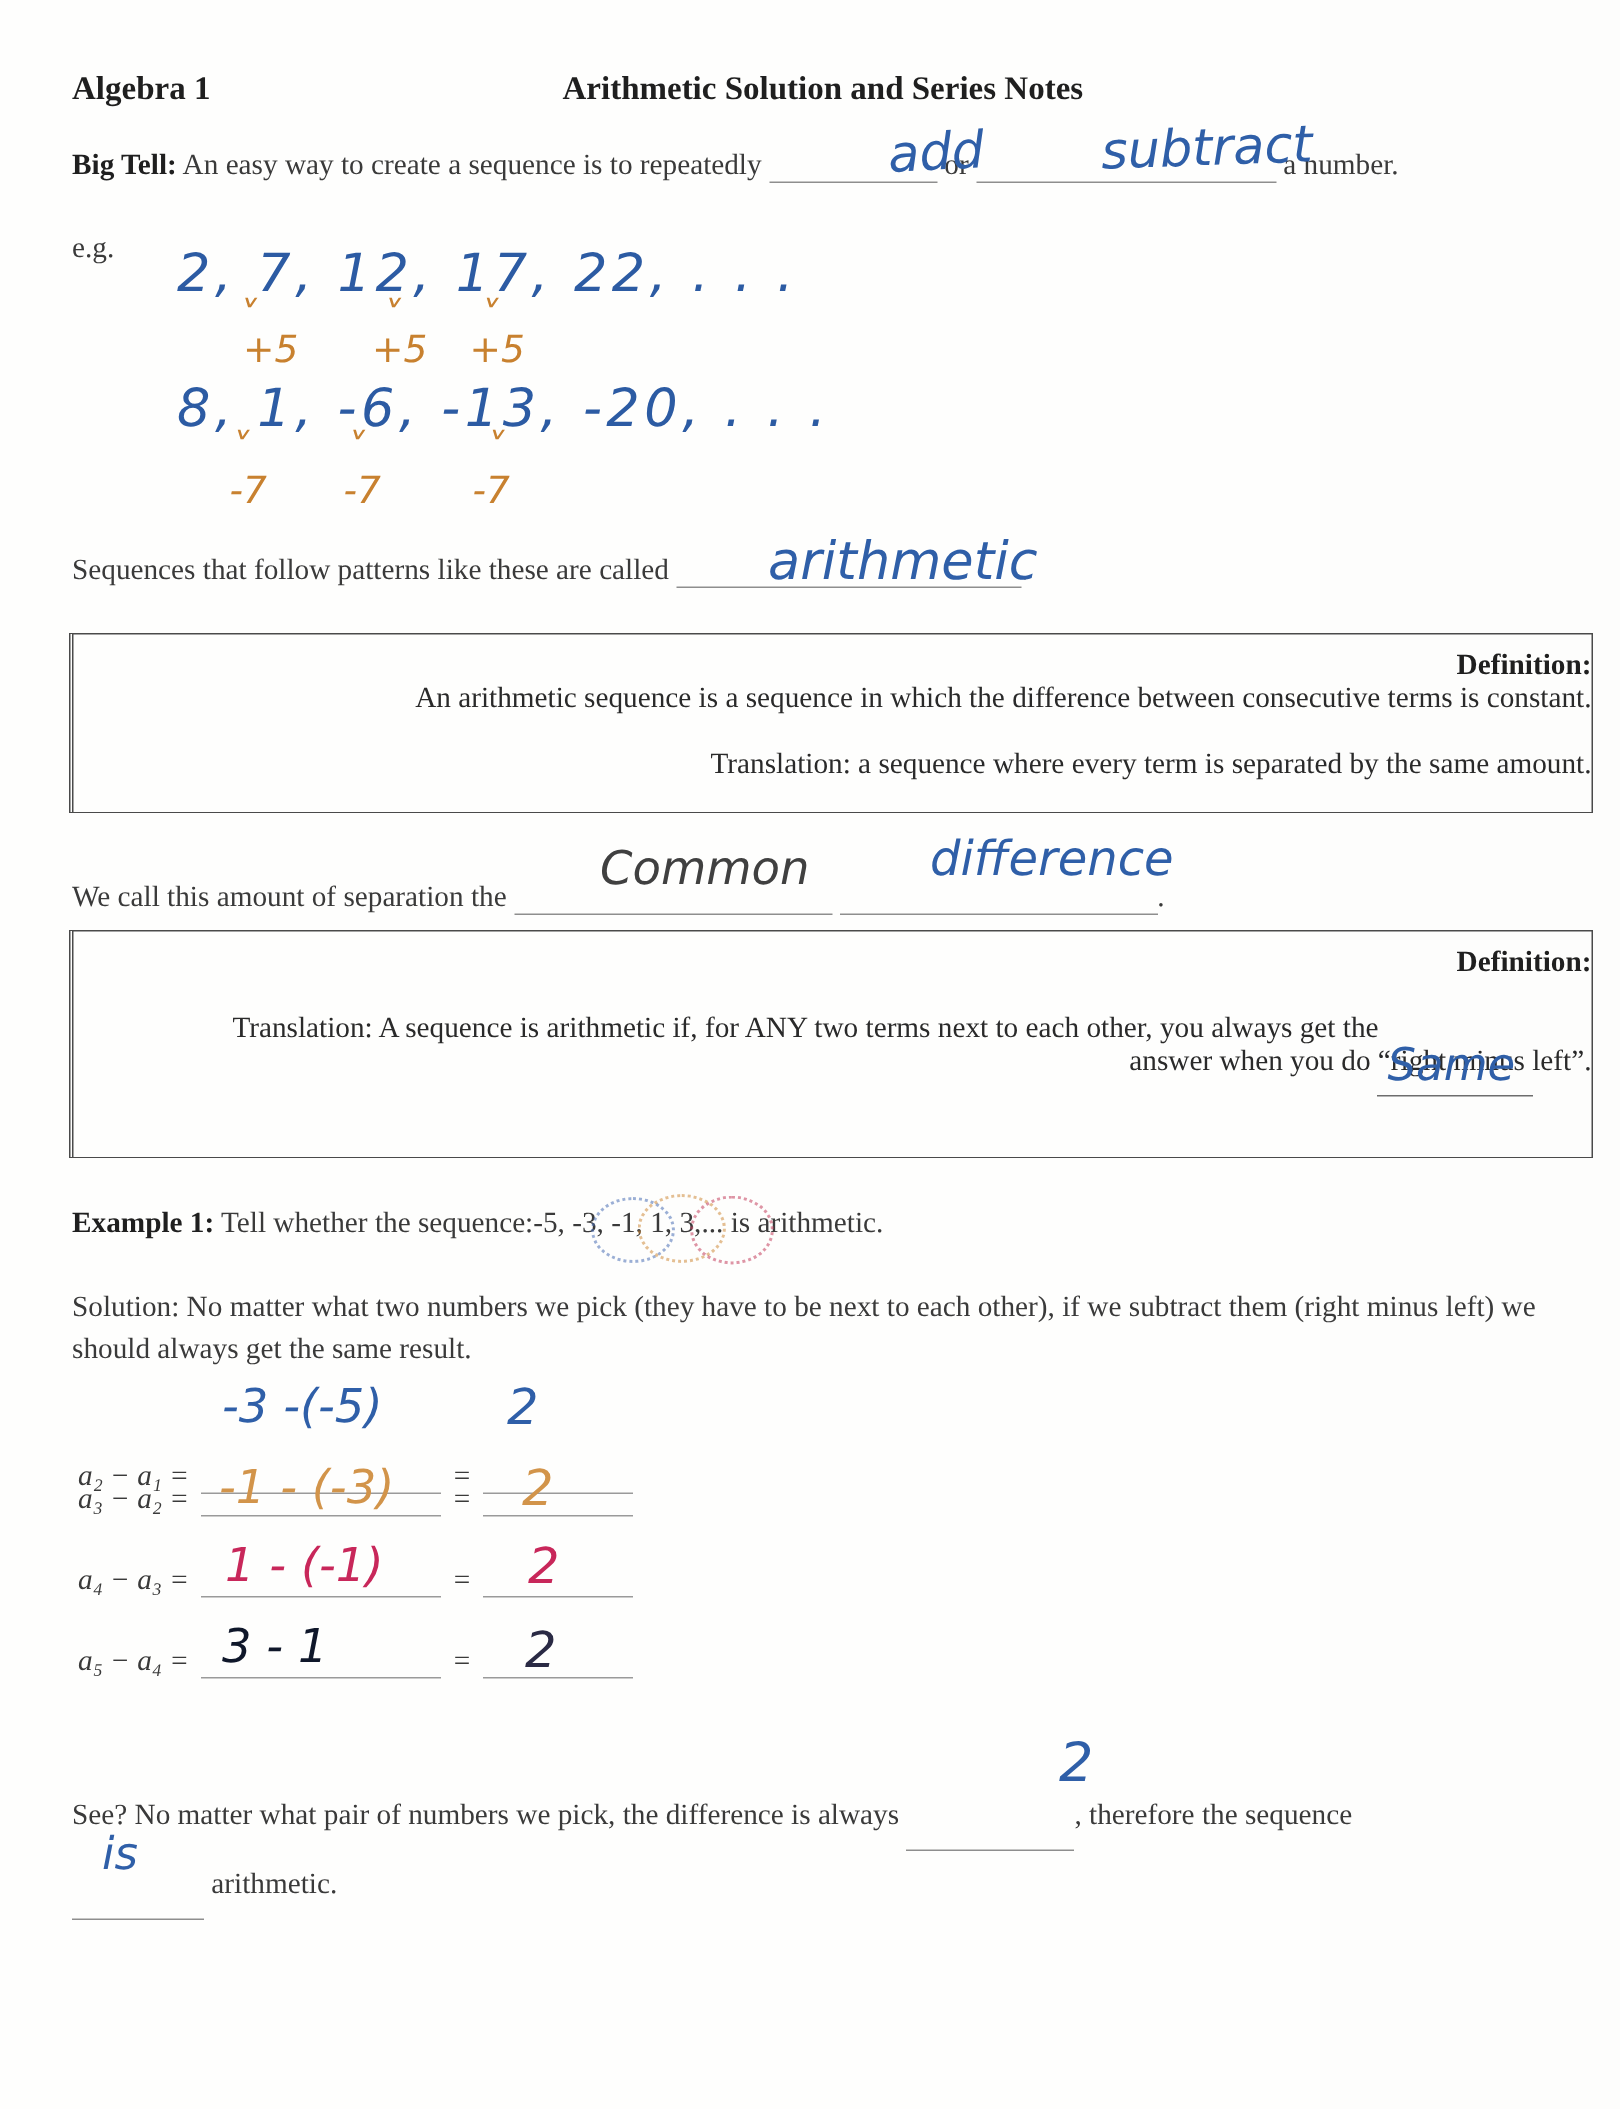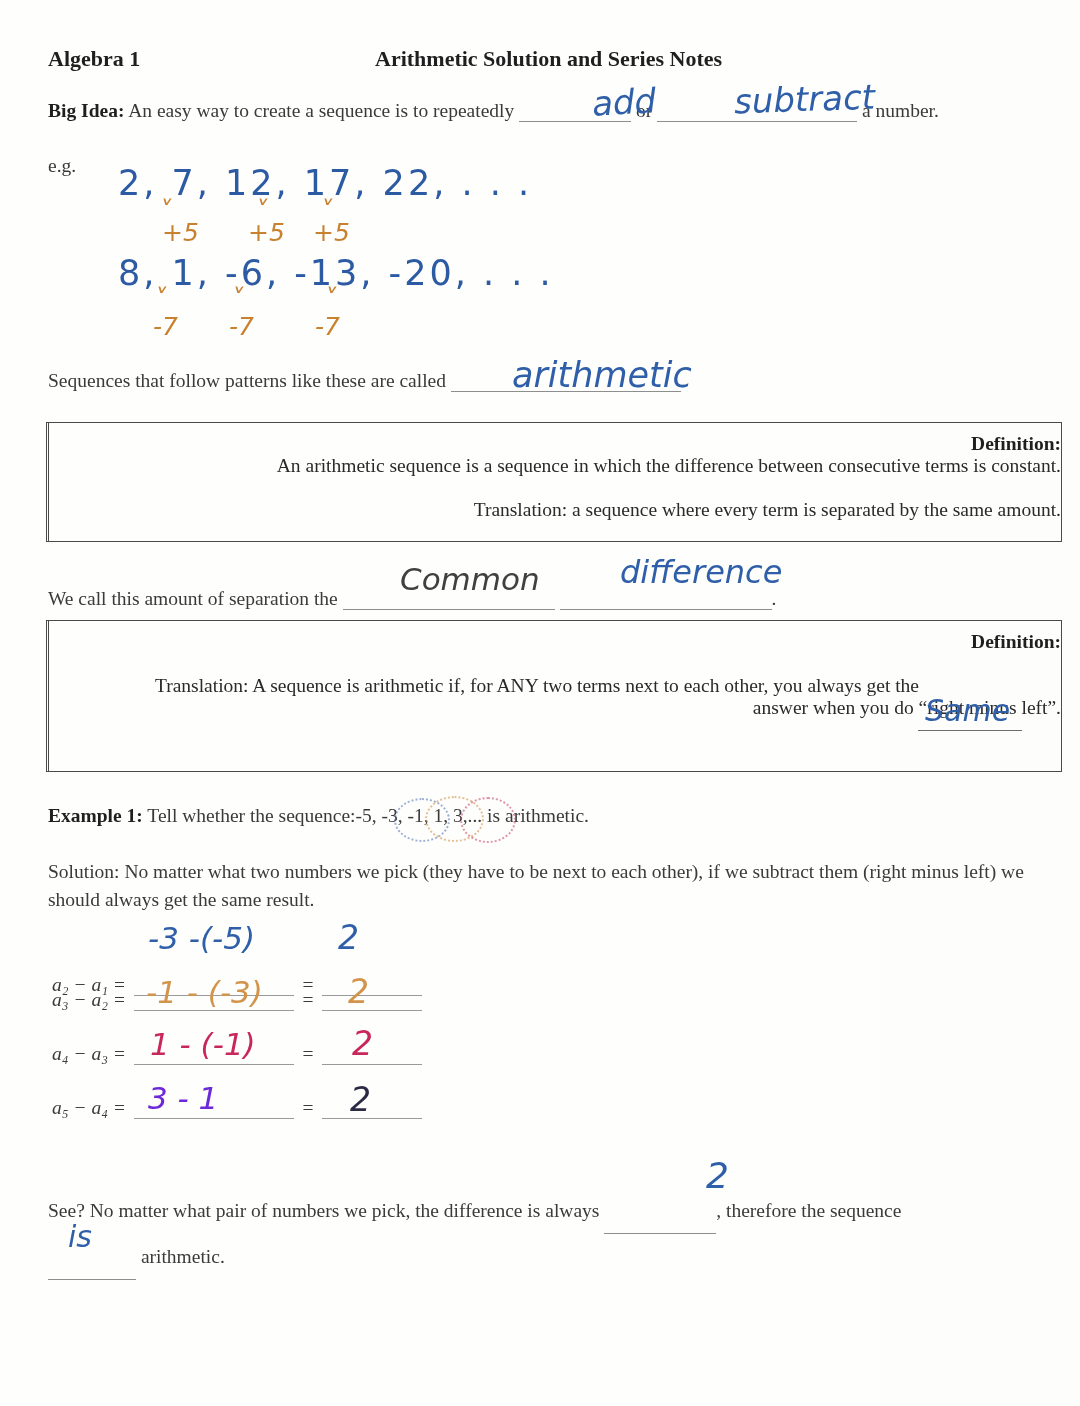--- a/index.html
+++ b/index.html
@@ -41,21 +41,21 @@
   #bigidea{ position:absolute; left:48px; top:100px; width:1000px; font-size:19.5px; }
   #bigidea .blank.b1{ width:112px; height:20px; }
   #bigidea .blank.b2{ width:200px; height:20px; }
 
   #hw-add{ left:592px; top:85px; font-size:34px; color:#2f5fa8; transform:rotate(-3deg); }
   #hw-sub{ left:734px; top:82px; font-size:34px; color:#2f5fa8; transform:rotate(-2deg); }
 
   
   #eg{ position:absolute; left:48px; top:155px; font-size:19.5px; }
 
-  .seqline{ position:absolute; font-family:"DejaVu Sans", sans-serif; 
+  .seqline{ position:absolute; font-family:"DejaVu Sans", sans-serif; font-style:italic;
             font-size:35px; color:#2c5ba3; letter-spacing:3px; white-space:nowrap;}
   #seq1{ left:118px; top:163px; }
   #seq2{ left:118px; top:253px; }
 
   .vmark{ position:absolute; color:#c8812f; font-family:"DejaVu Sans",sans-serif;
           font-size:26px; font-style:italic; }
   .dmark{ position:absolute; color:#c8812f; font-family:"DejaVu Sans",sans-serif;
           font-size:25px; font-style:italic; }
 
   
@@ -118,21 +118,21 @@
 </style>
 </head>
 <body>
 
 <div class="page">
 
   <div id="hdr-course" class="txt bold">Algebra 1</div>
   <div id="hdr-title" class="txt bold">Arithmetic Solution and Series Notes</div>
 
   <div id="bigidea" class="txt">
-    <span class="bold">Big Idea:</span>
+    <span class="bold">Big Tell:</span>
     <span>An easy way to create a sequence is to repeatedly</span>
     <span class="blank b1"></span>
     <span>or</span>
     <span class="blank b2"></span>
     <span>a number.</span>
   </div>
   <div class="hw" id="hw-add">add</div>
   <div class="hw" id="hw-sub">subtract</div>
 
   <div id="eg" class="txt">e.g.</div>
@@ -217,21 +217,21 @@
 
   <div class="work" style="left:148px; top:920px; color:#2f5fa8;">-3 -(-5)</div>
   <div class="ans" style="left:338px; top:918px; color:#2f5fa8;">2</div>
 
   <div class="work" style="left:146px; top:974px; color:#d2944a;">-1 - (-3)</div>
   <div class="ans" style="left:348px; top:972px; color:#d2944a;">2</div>
 
   <div class="work" style="left:150px; top:1026px; color:#c8275a;">1 - (-1)</div>
   <div class="ans" style="left:352px; top:1024px; color:#c8275a;">2</div>
 
-  <div class="work" style="left:148px; top:1080px; color:#6d28d9;">3 - 1</div>
+  <div class="work" style="left:148px; top:1080px; color:#0f172a;">3 - 1</div>
   <div class="ans" style="left:350px; top:1080px; color:#2a2a44;">2</div>
 
   <div id="see" class="txt">
     <span>See? No matter what pair of numbers we pick, the difference is always</span>
     <span class="blank s1"></span><span>, therefore the sequence</span><br>
     <span class="blank s2"></span>
     <span>arithmetic.</span>
   </div>
   <div class="hw" id="hw-two">2</div>
   <div class="hw" id="hw-is">is</div>

